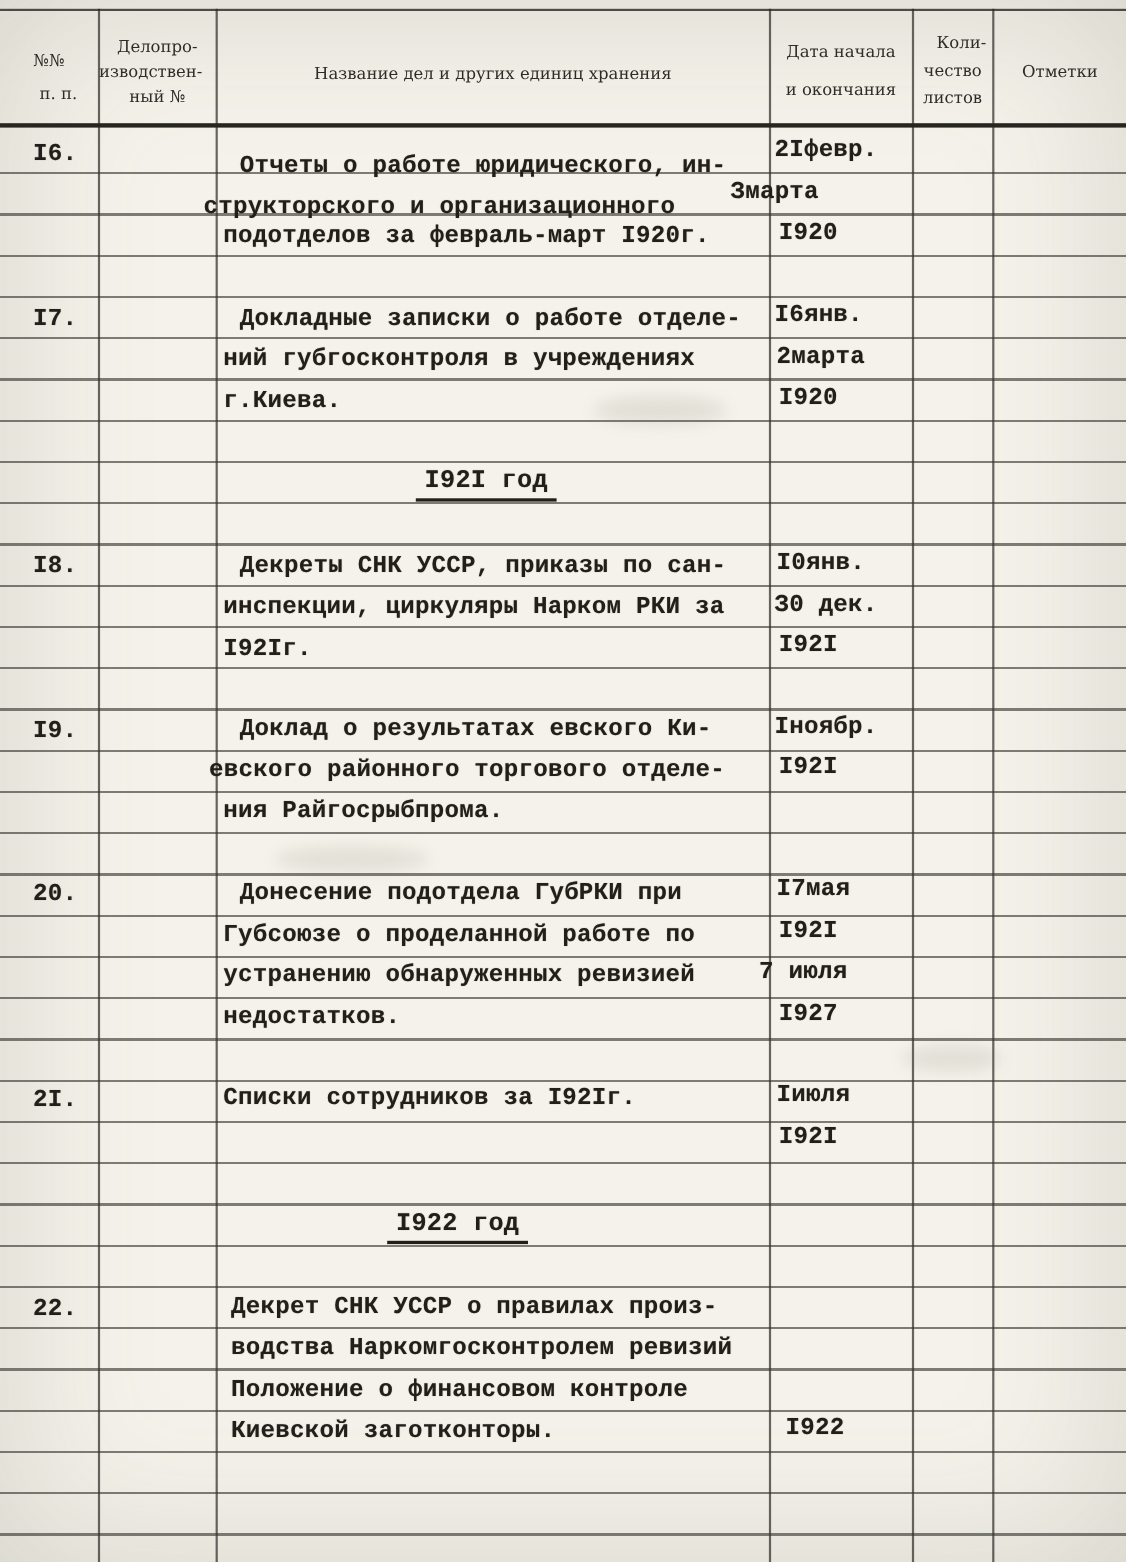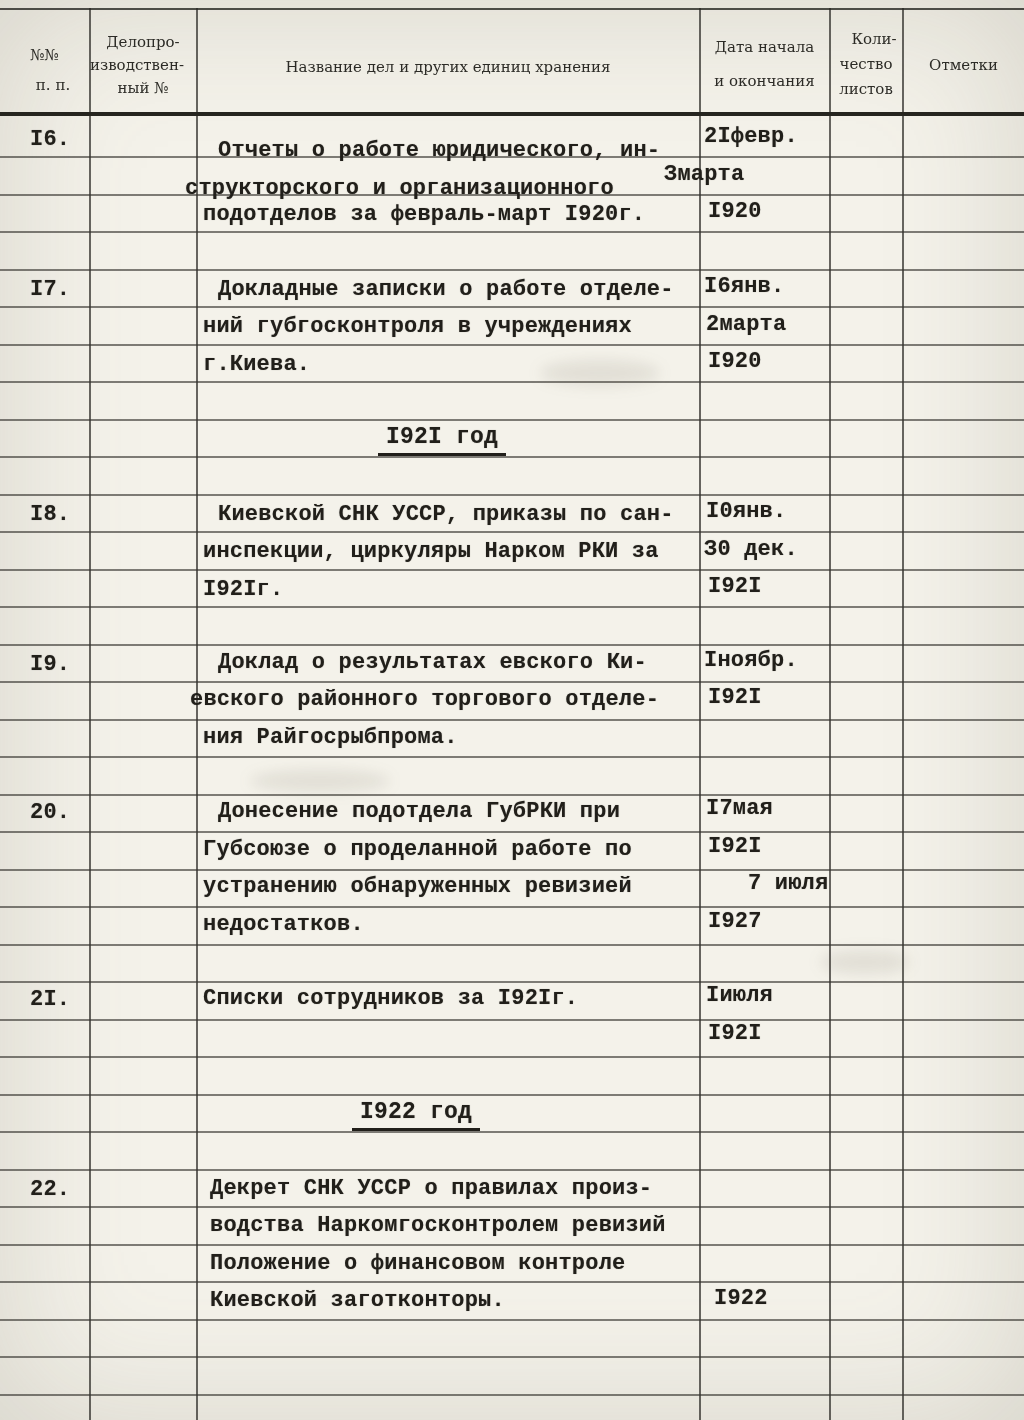--- a/index.html
+++ b/index.html
@@ -116,42 +116,42 @@
   <span class="t" style="left:218px;top:277px">Докладные записки о работе отделе-</span>
   <span class="t" style="left:203px;top:314px">ний губгосконтроля в учреждениях</span>
   <span class="t" style="left:203px;top:352px">г.Киева.</span>
   <span class="t" style="left:704px;top:274px">I6янв.</span>
   <span class="t" style="left:706px;top:312px">2марта</span>
   <span class="t" style="left:708px;top:349px">I920</span>
 
   <span class="t year" style="left:378px;top:424px">I92I год</span>
 
   <span class="t" style="left:30px;top:502px">I8.</span>
-  <span class="t" style="left:218px;top:502px">Киевской СНК УССР, приказы по сан-</span>
+  <span class="t" style="left:218px;top:502px">Декреты СНК УССР, приказы по сан-</span>
   <span class="t" style="left:203px;top:539px">инспекции, циркуляры Нарком РКИ за</span>
   <span class="t" style="left:203px;top:577px">I92Iг.</span>
   <span class="t" style="left:706px;top:499px">I0янв.</span>
   <span class="t" style="left:704px;top:537px">З0 дек.</span>
   <span class="t" style="left:708px;top:574px">I92I</span>
 
   <span class="t" style="left:30px;top:652px">I9.</span>
   <span class="t" style="left:218px;top:650px">Доклад о результатах евского Ки-</span>
   <span class="t" style="left:190px;top:687px">евского районного торгового отделе-</span>
   <span class="t" style="left:203px;top:725px">ния Райгосрыбпрома.</span>
   <span class="t" style="left:704px;top:648px">Iноябр.</span>
   <span class="t" style="left:708px;top:685px">I92I</span>
 
   <span class="t" style="left:30px;top:800px">20.</span>
   <span class="t" style="left:218px;top:799px">Донесение подотдела ГубРКИ при</span>
   <span class="t" style="left:203px;top:837px">Губсоюзе о проделанной работе по</span>
   <span class="t" style="left:203px;top:874px">устранению обнаруженных ревизией</span>
   <span class="t" style="left:203px;top:912px">недостатков.</span>
   <span class="t" style="left:706px;top:796px">I7мая</span>
   <span class="t" style="left:708px;top:834px">I92I</span>
-  <span class="t" style="left:748px;top:871px">7 июля</span>
+  <span class="t" style="left:690px;top:871px">7 июля</span>
   <span class="t" style="left:708px;top:909px">I927</span>
 
   <span class="t" style="left:30px;top:987px">2I.</span>
   <span class="t" style="left:203px;top:986px">Списки сотрудников за I92Iг.</span>
   <span class="t" style="left:706px;top:983px">Iиюля</span>
   <span class="t" style="left:708px;top:1021px">I92I</span>
 
   <span class="t year" style="left:352px;top:1099px">I922 год</span>
 
   <span class="t" style="left:30px;top:1177px">22.</span>

